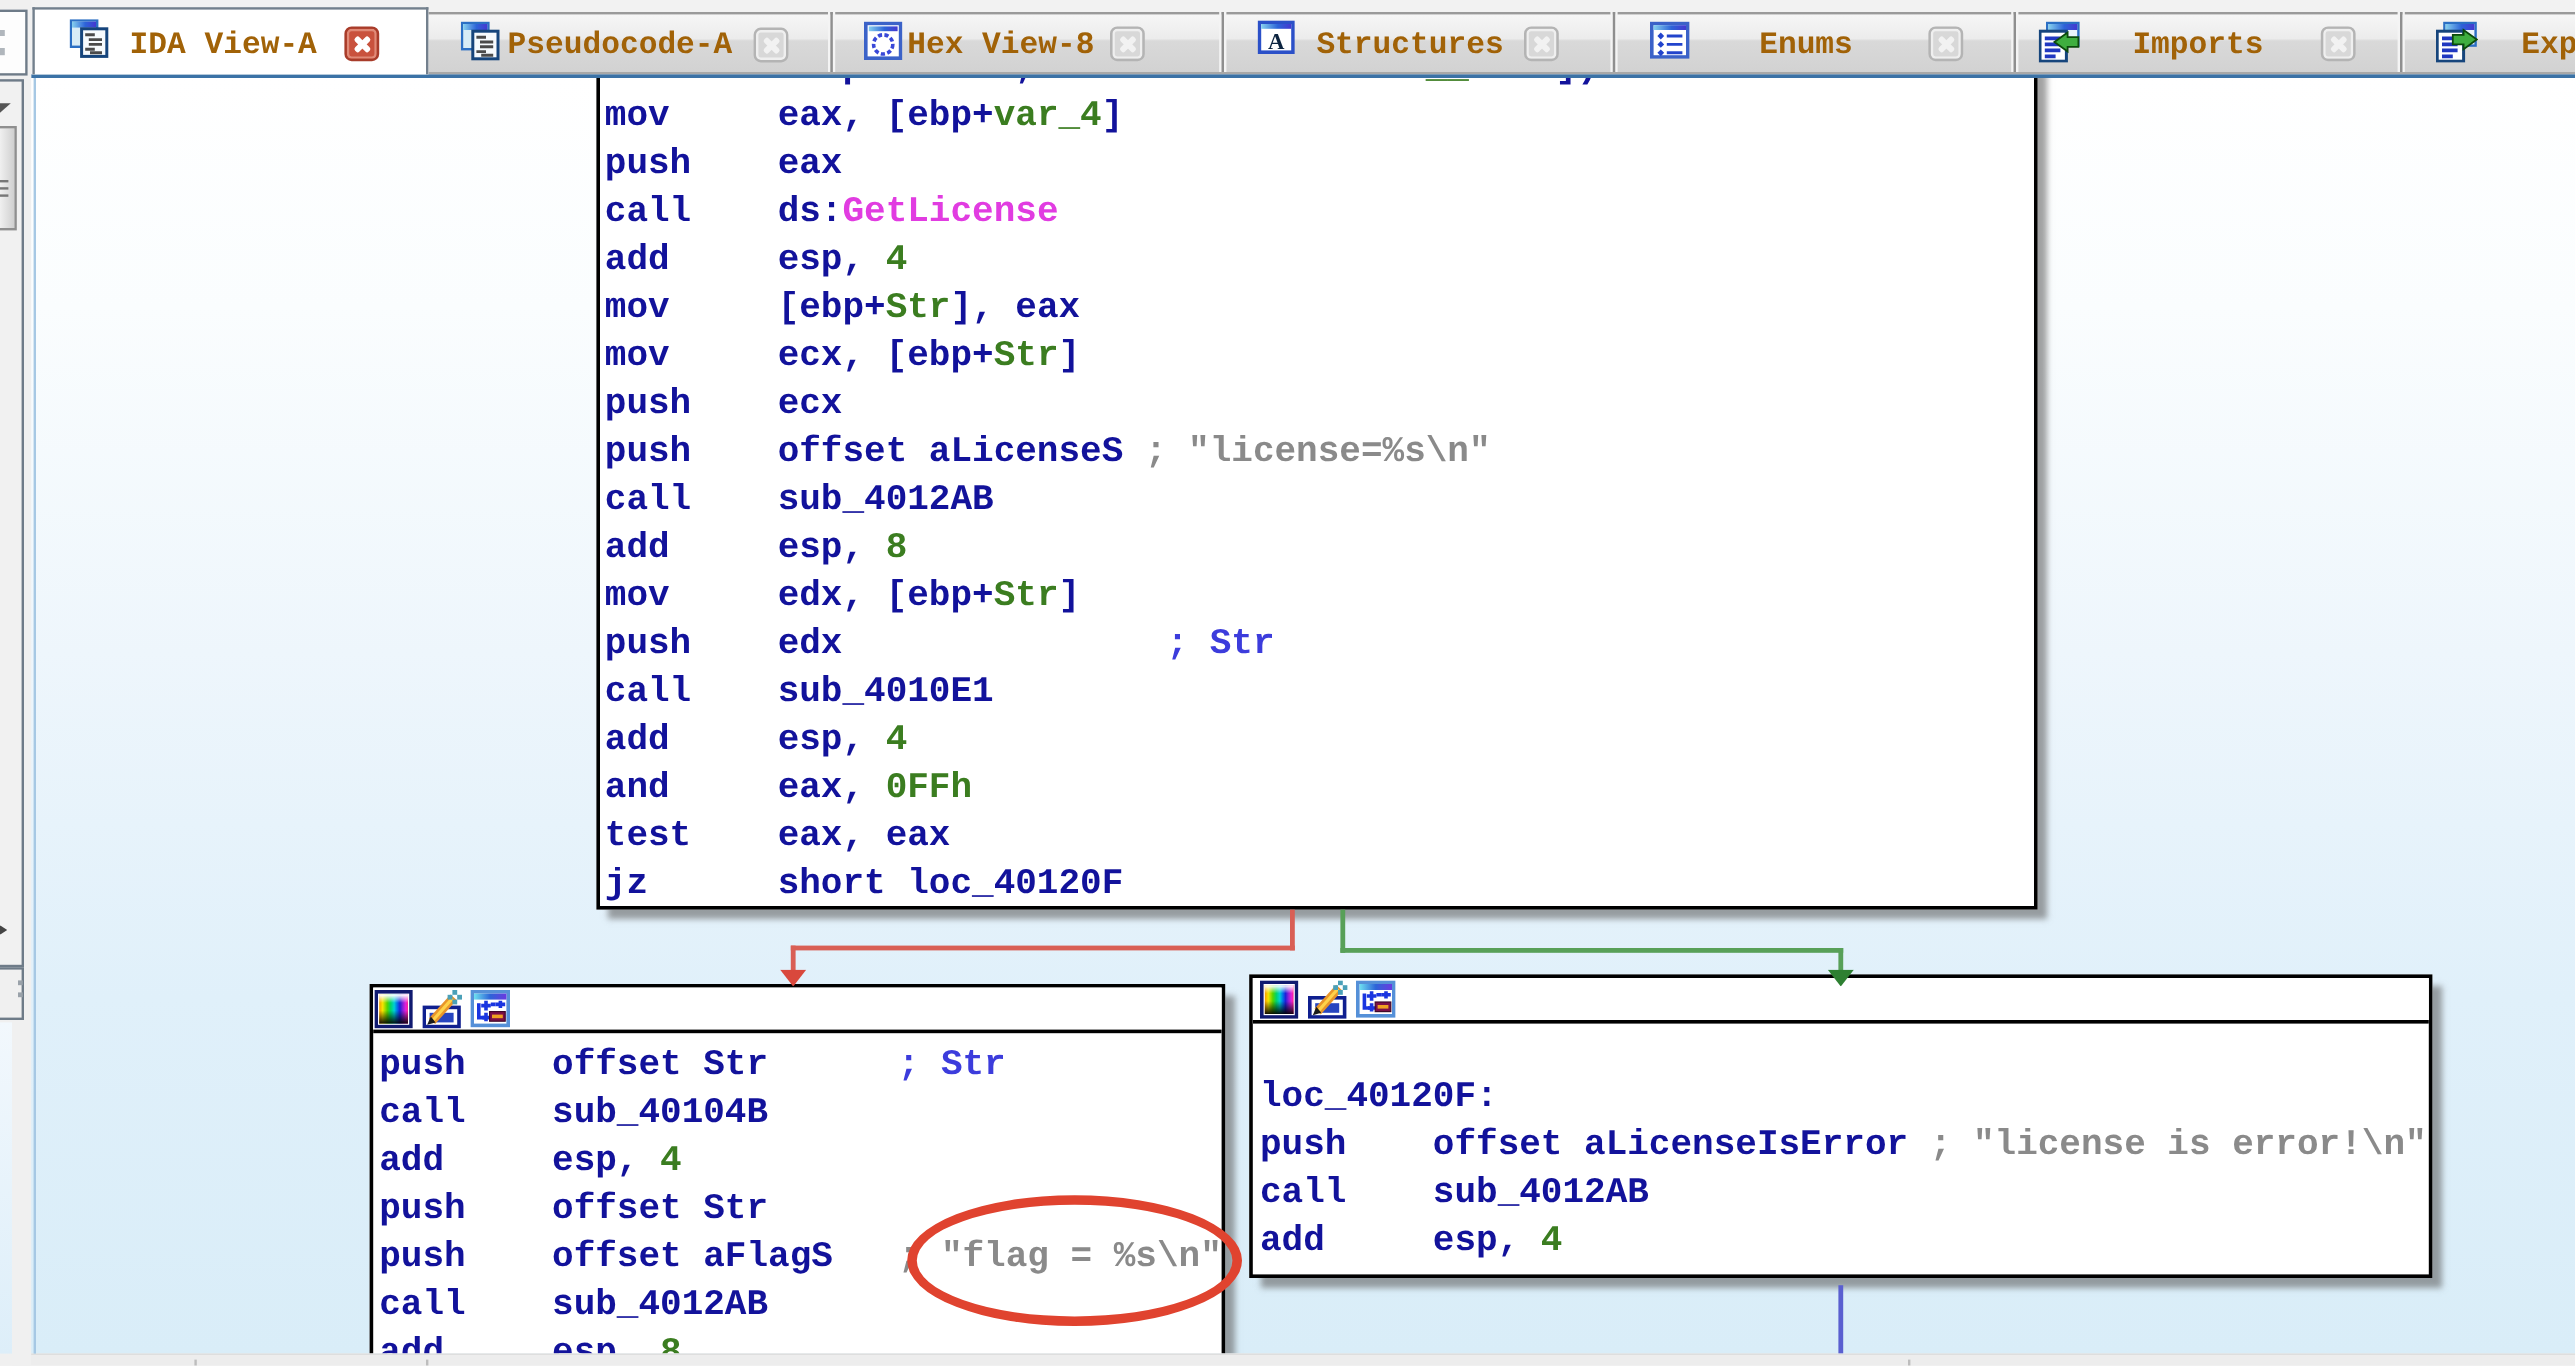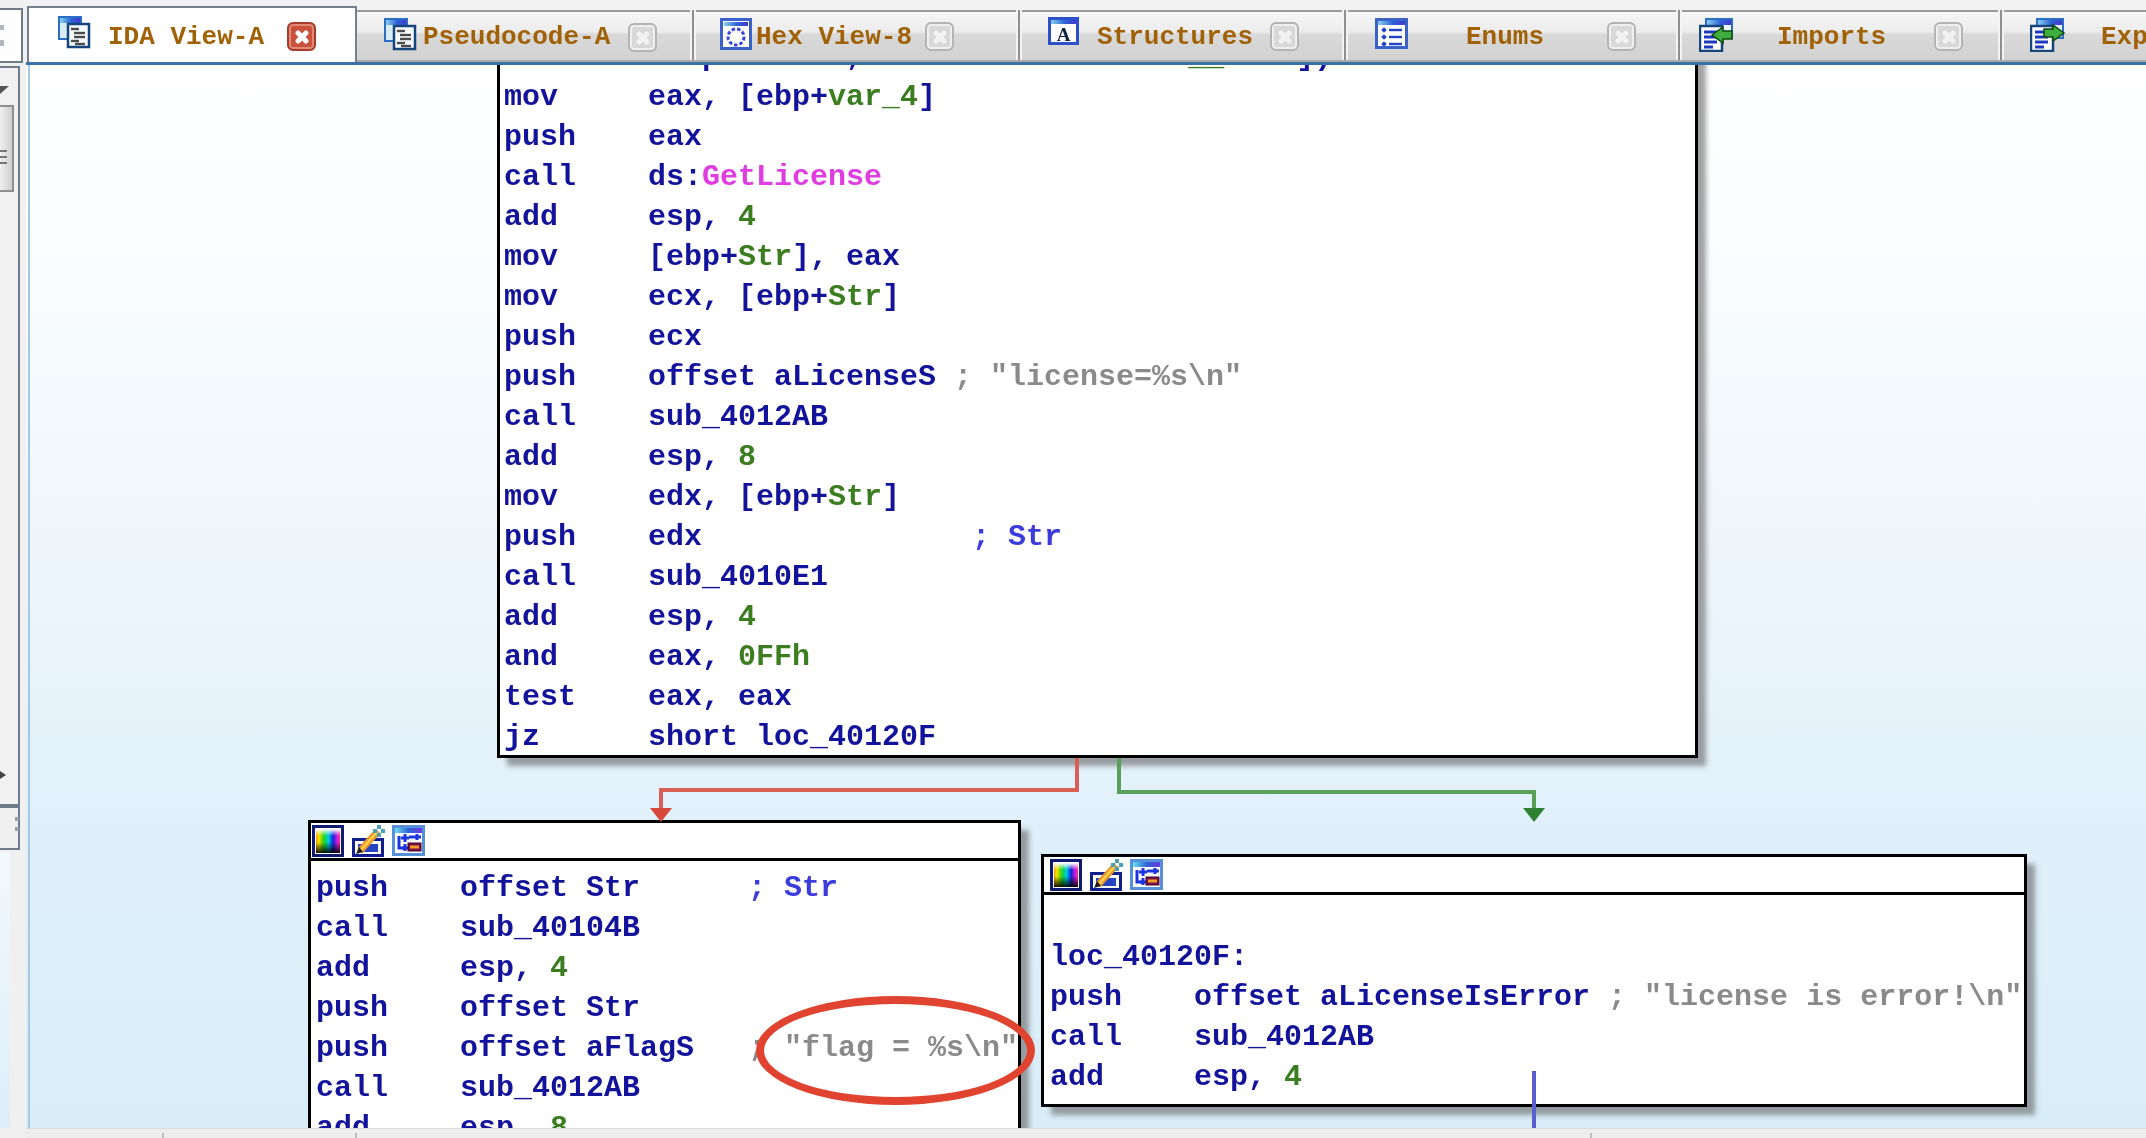--- a/index.html
+++ b/index.html
@@ -320,21 +320,21 @@
     </div>
     <pre class="code" style="position:absolute;left:5px;top:45px">push    offset Str      <span class="b">; Str</span>
 call    sub_40104B
 add     esp, <span class="g">4</span>
 push    offset Str
 push    offset aFlagS   <span class="c">; "flag = %s\n"</span>
 call    sub_4012AB
 add     esp, <span class="g">8</span></pre>
   </div>
 
-  <div class="node" style="left:1041px;top:789px;width:986px;height:253px">
+  <div class="node" style="left:1041px;top:747px;width:986px;height:253px">
     <div class="nhead">
       <svg class="abs" style="left:6px;top:2px" width="32" height="32" viewBox="0 0 32 32">
           <defs>
             <linearGradient id="hue" x1="0" y1="0" x2="1" y2="0">
               <stop offset="0" stop-color="#f59b00"></stop>
               <stop offset="0.12" stop-color="#f5e400"></stop>
               <stop offset="0.28" stop-color="#55d400"></stop>
               <stop offset="0.40" stop-color="#00d46a"></stop>
               <stop offset="0.52" stop-color="#00cfd4"></stop>
               <stop offset="0.62" stop-color="#0077e8"></stop>

